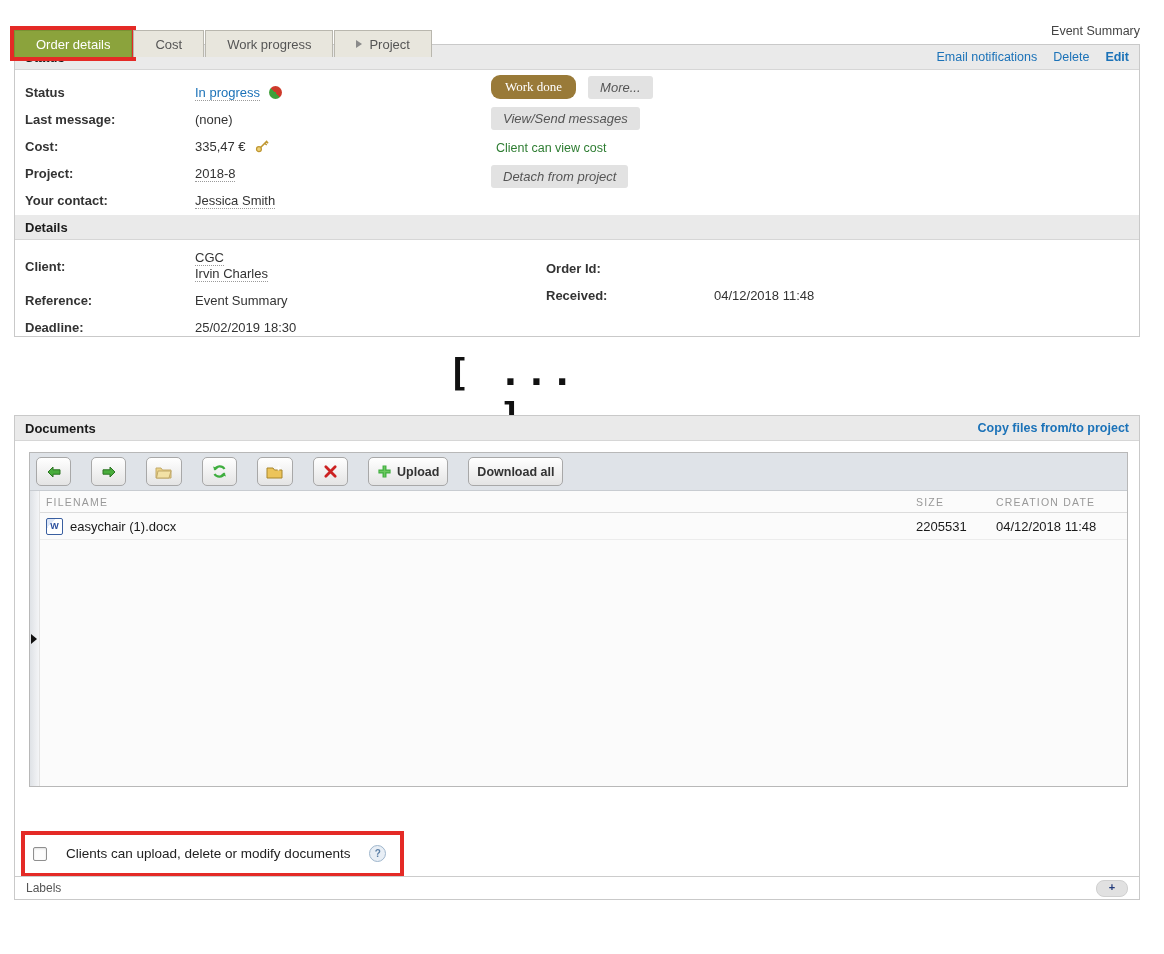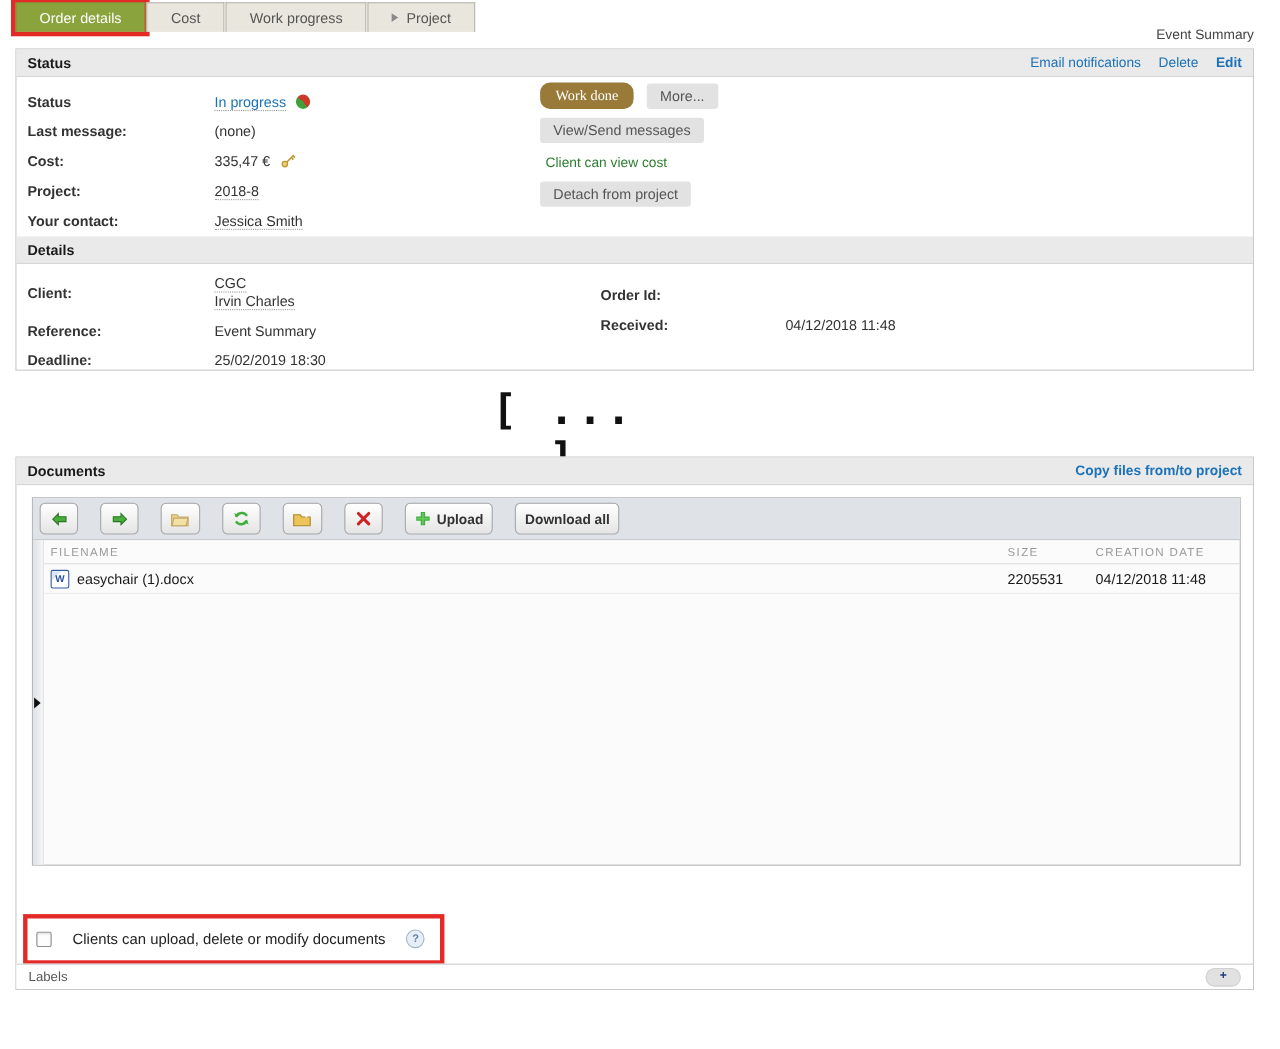--- a/index.html
+++ b/index.html
@@ -1,19 +1,19 @@
 <!DOCTYPE html>
 <html><head>
 <meta charset="utf-8">
 <style>
   html,body{margin:0;padding:0;background:#fff;}
   body{width:1164px;height:954px;position:relative;font-family:"Liberation Sans",sans-serif;font-size:13px;color:#333;overflow:hidden;}
 
   
-  .tabs{position:absolute;top:2px;left:14px;display:flex;z-index:5;}
+  .tabs{position:absolute;top:30px;left:14px;display:flex;z-index:5;}
   .tab{height:27px;line-height:27px;padding:0 21px;background:#e8e6dd;border:1px solid #b9b7ae;border-bottom:none;color:#555;font-size:13px;margin-right:1px;cursor:default;display:flex;align-items:center;gap:7px;box-sizing:border-box;}
   .tab.active{background:#8ba33c;color:#fff;border-color:#7a9233;outline:4px solid #e42a26;outline-offset:0;}
   .tri-right{width:0;height:0;border-top:4px solid transparent;border-bottom:4px solid transparent;border-left:6px solid #8a8a8a;display:inline-block;}
   .event-summary{position:absolute;top:24px;right:24px;font-size:12.5px;color:#444;}
 
   
   .panel{position:absolute;left:14px;width:1126px;border:1px solid #c9c9c9;background:#fff;box-sizing:border-box;}
   .panel1{top:44px;height:293px;}
   .panel2{top:415px;height:485px;}
   .section-bar{height:25px;background:#eaeaea;border-bottom:1px solid #d6d6d6;display:flex;align-items:center;justify-content:space-between;padding:0 10px;box-sizing:border-box;}
@@ -27,21 +27,21 @@
   .frow{display:flex;height:27px;align-items:center;padding:0 10px;}
   .flabel{width:170px;font-weight:bold;color:#333;flex:none;}
   .fvalue{color:#333;display:flex;align-items:center;gap:9px;}
   .dot{border-bottom:1px dotted #9a9a9a;}
   .blue{color:#1b72b8;cursor:pointer;}
   .pie{width:13px;height:13px;border-radius:50%;background:conic-gradient(from -50deg,#cd3a2a 0 53%,#3fa03a 53% 100%);display:inline-block;}
 
   .btn-col{position:absolute;left:476px;top:5px;}
   .btn-row{margin-bottom:8px;display:flex;gap:12px;align-items:center;}
   .btn-brown{background:#997a38;color:#fff;border:none;border-radius:9px;padding:4px 14px;font-size:13px;font-family:Liberation Serif, serif;cursor:pointer;}
-  .btn-gray{background:#e2e2e2;color:#555;border:none;border-radius:3px;padding:4px 12px;font-size:13px;font-family:inherit;cursor:pointer;}
+  .btn-gray{background:#e2e2e2;color:#555;border:none;border-radius:3px;padding:4px 12px;font-size:13px;font-family:inherit;cursor:pointer;font-style:italic;}
   .green-note{color:#2e7d32;font-size:12.5px;padding-left:5px;margin:11px 0 10px;}
 
   
   .details-grid{display:flex;padding:8px 10px 0;}
   .dleft{width:521px;flex:none;}
   .drow{display:flex;min-height:27px;align-items:center;padding-top:2px;box-sizing:border-box;}
   .drow .flabel2{font-weight:bold;color:#333;flex:none;}
   .dleft .flabel2{width:170px;}
   .dright .flabel2{width:168px;}
   .stackv span{display:inline-block;}

